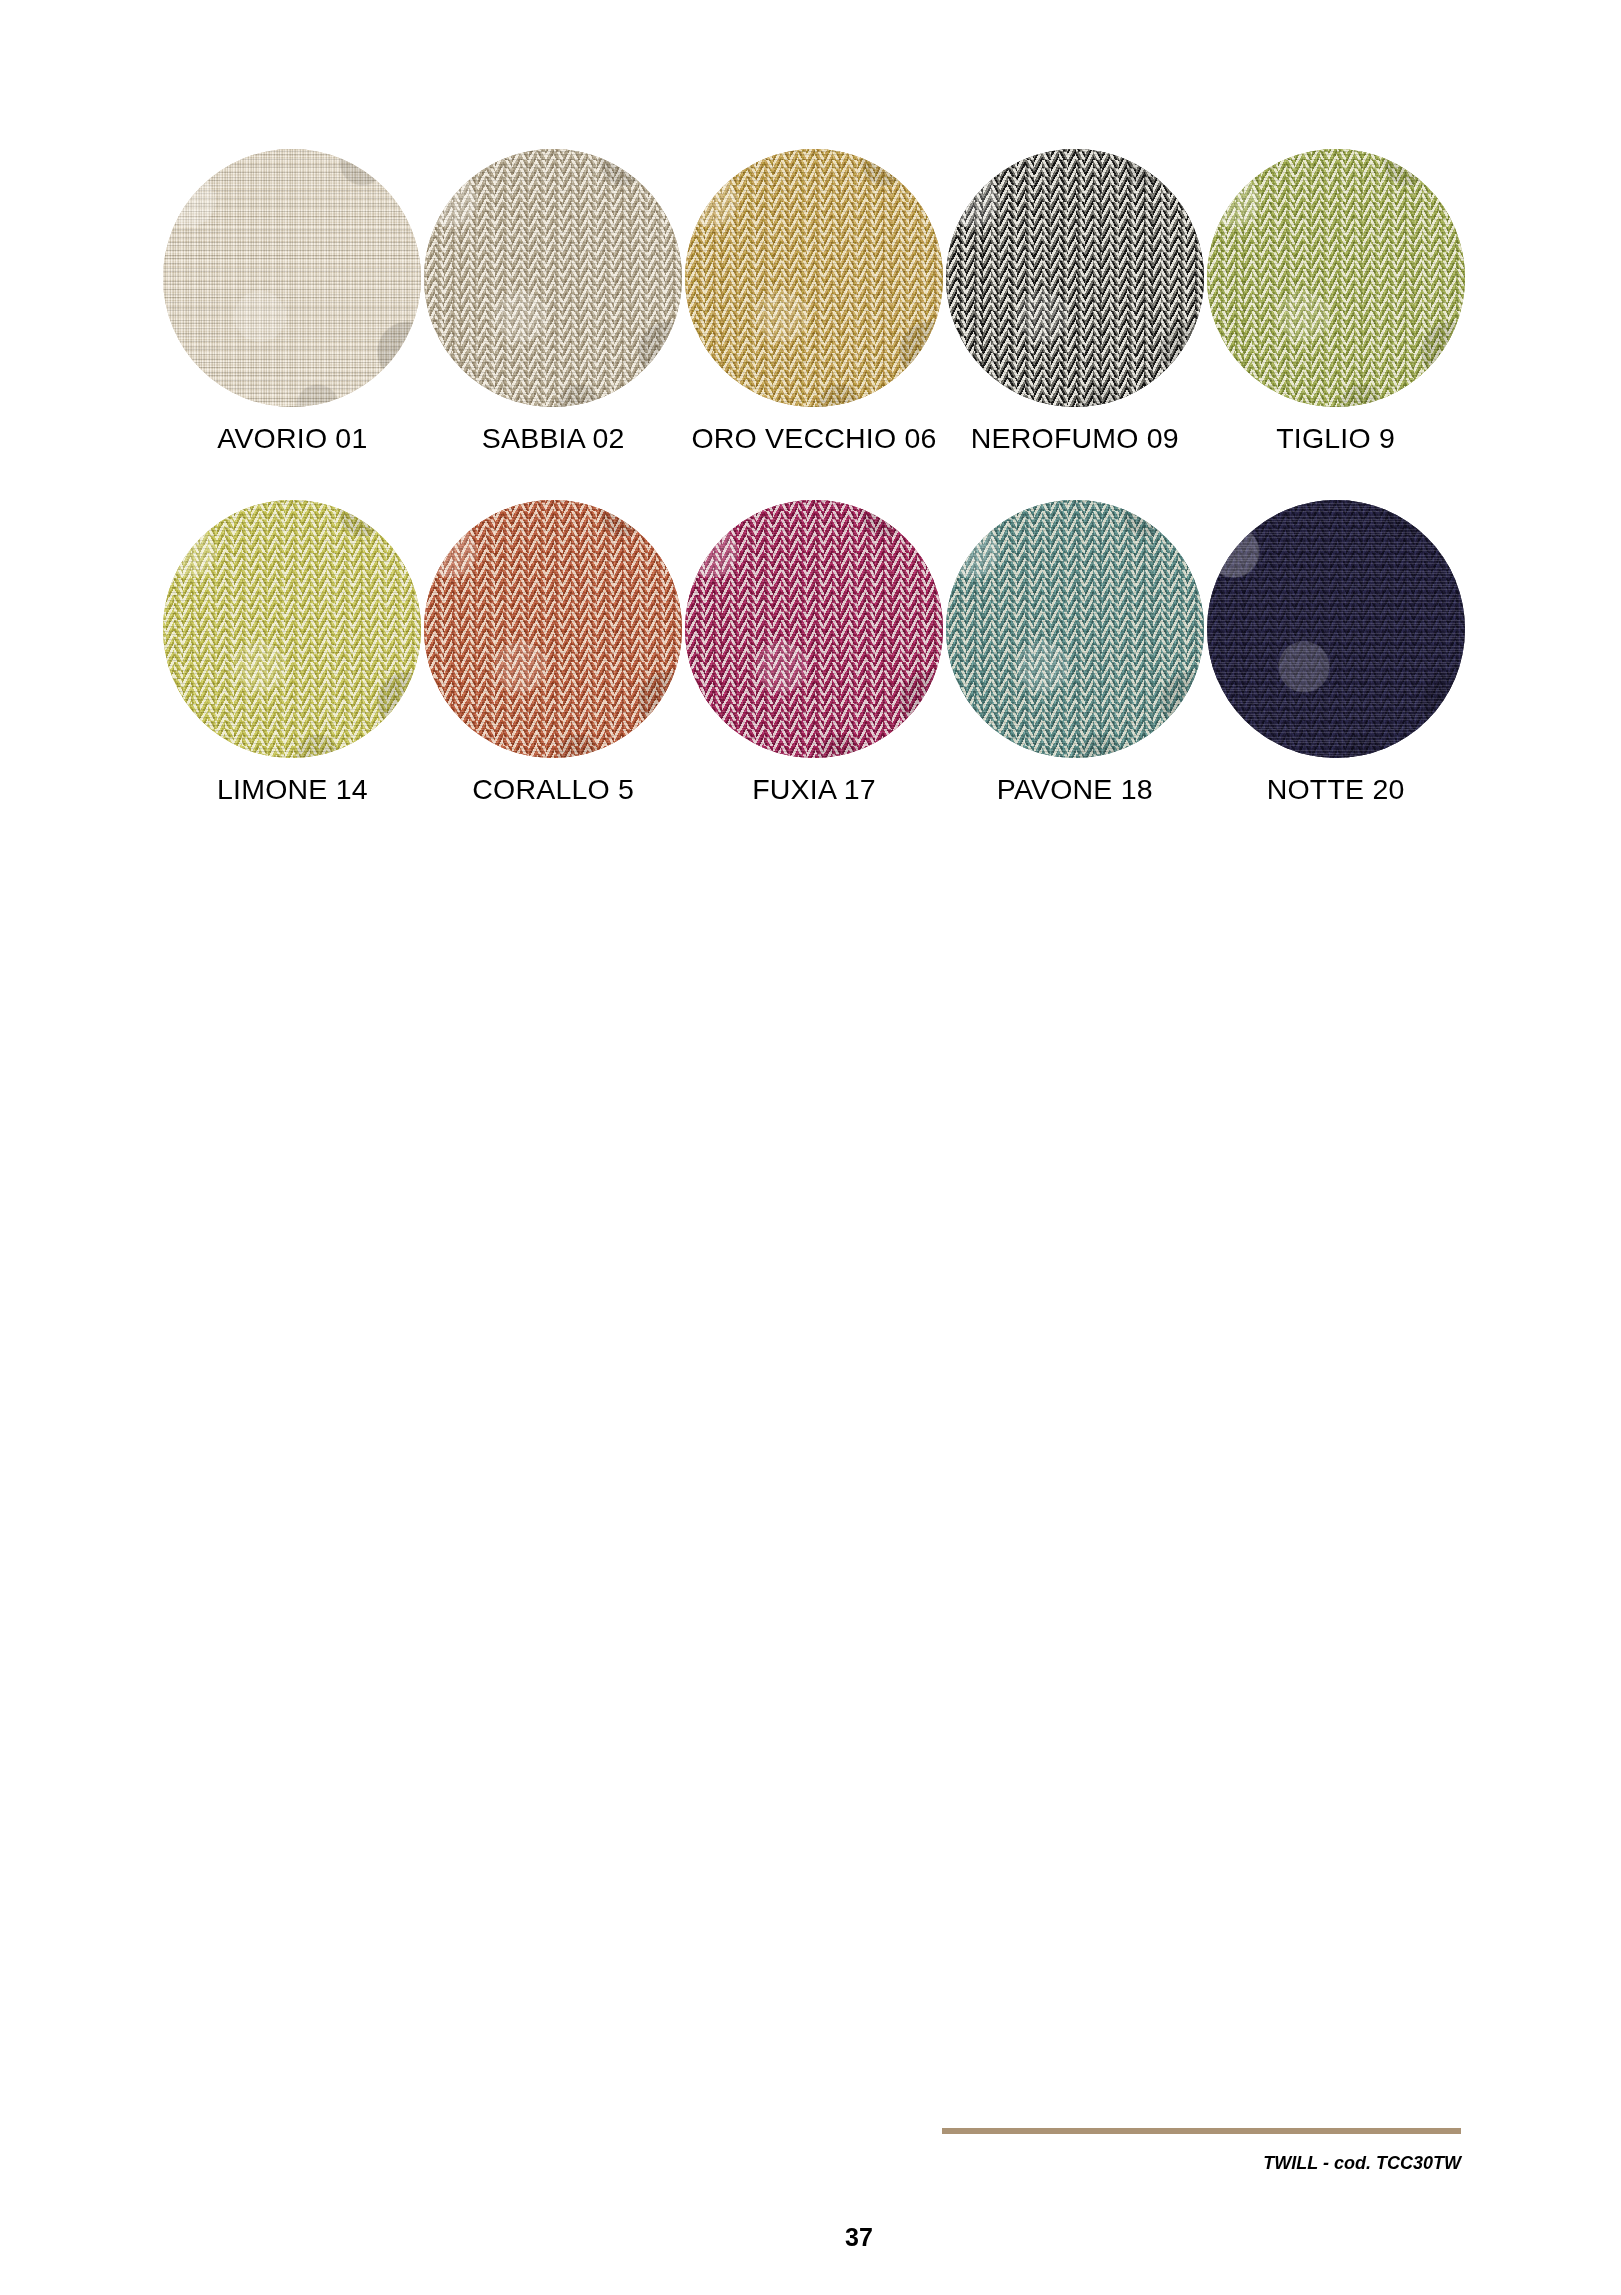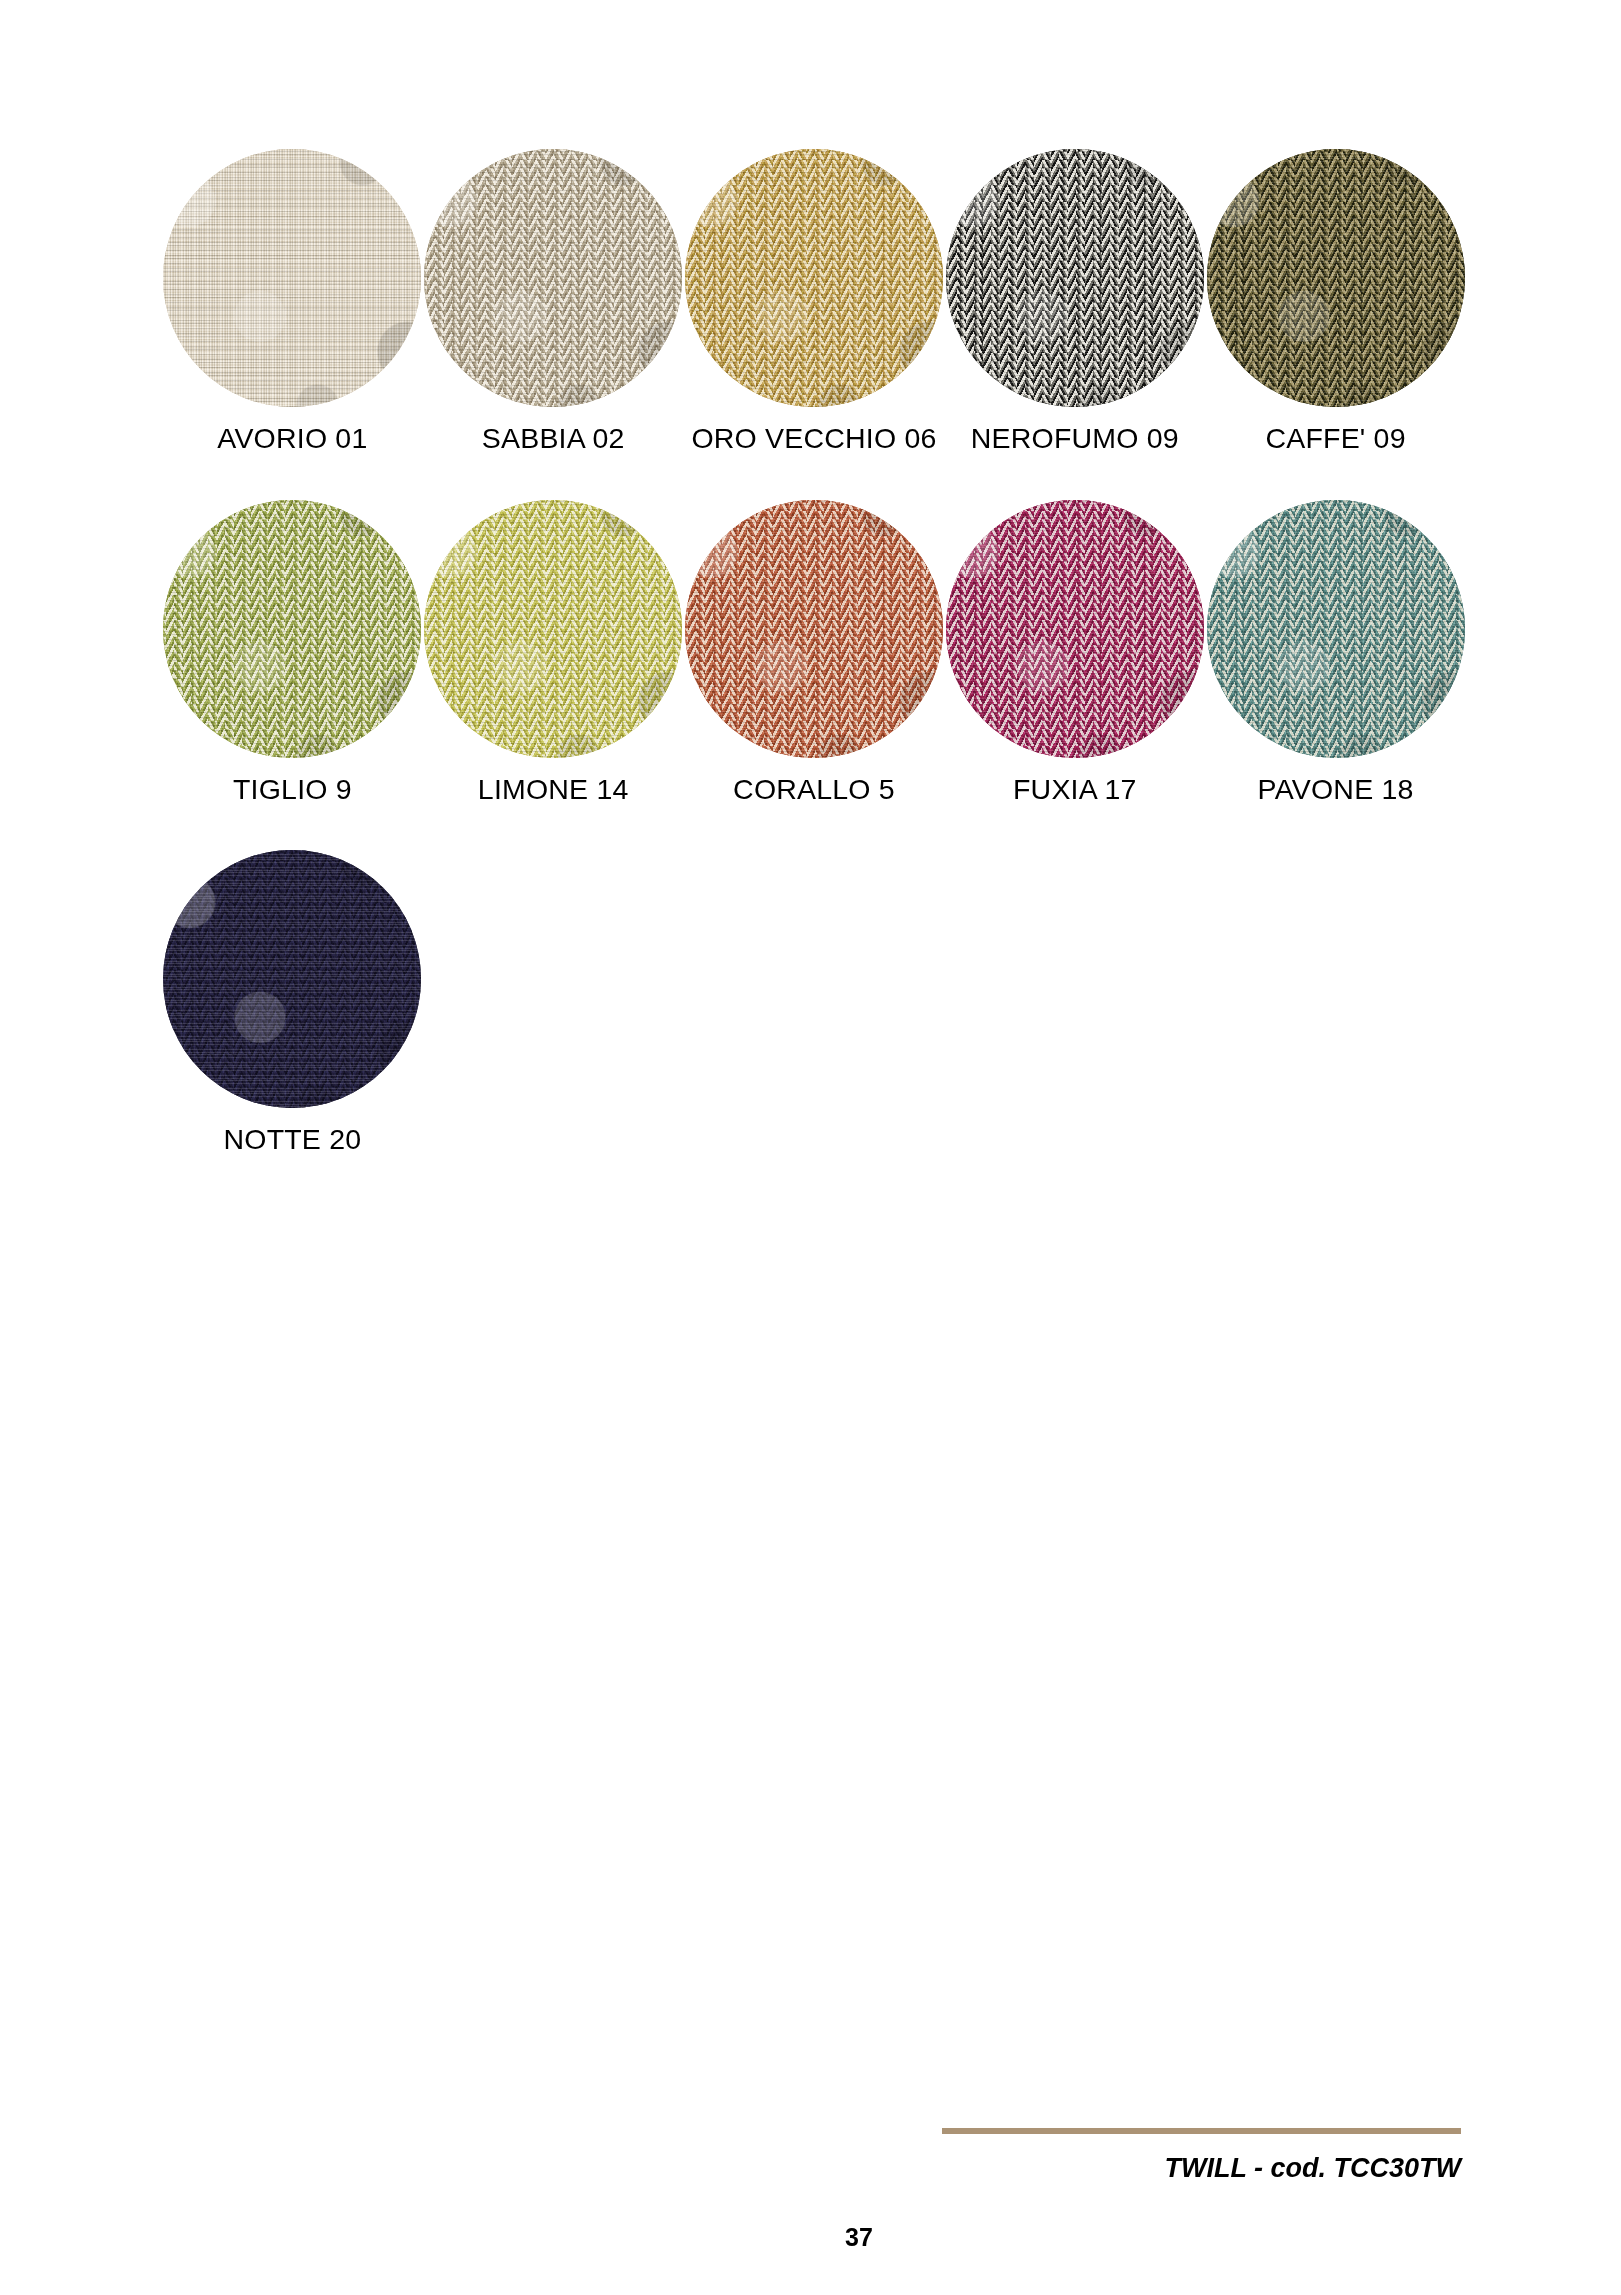--- a/index.html
+++ b/index.html
@@ -166,21 +166,21 @@
     width: 519px;
     height: 5.8px;
     background: #ab9375;
   }
   .footer-caption {
     position: absolute;
     left: 942px;
     top: 2153px;
     width: 519px;
     text-align: right;
-    font-size: 27px;
+    font-size: 18px;
     font-weight: bold;
     font-style: italic;
     color: #000000;
     white-space: nowrap;
   }
   .page-number {
     position: absolute;
     left: 0;
     top: 2223px;
     width: 1622px;
@@ -244,32 +244,20 @@
           <div class="chev-a"></div>
             <div class="chev-b"></div>
           <div class="warp"></div>
             <div class="weft"></div>
             <div class="grain"></div>
         </div>
       </div>
       <div class="swatch-label">NEROFUMO 09</div>
     </div>
 
-    <div class="swatch-cell">
-      <div class="swatch-disc" style="background-color: rgb(73, 71, 38); --lt: #a89b6e; --md: #5c5630; --dk: #22220f;">
-        <div class="weave">
-          <div class="chev-a"></div>
-            <div class="chev-b"></div>
-          <div class="warp"></div>
-            <div class="weft"></div>
-            <div class="grain"></div>
-        </div>
-      </div>
-      <div class="swatch-label">CAFFE' 09</div>
-    </div>
 
     <div class="swatch-cell">
       <div class="swatch-disc" style="background-color: rgb(165, 176, 88); --lt: #e9e9cf; --md: #a2ae55; --dk: #7f8c36;">
         <div class="weave">
           <div class="chev-a"></div>
             <div class="chev-b"></div>
           <div class="warp"></div>
             <div class="weft"></div>
             <div class="grain"></div>
         </div>

